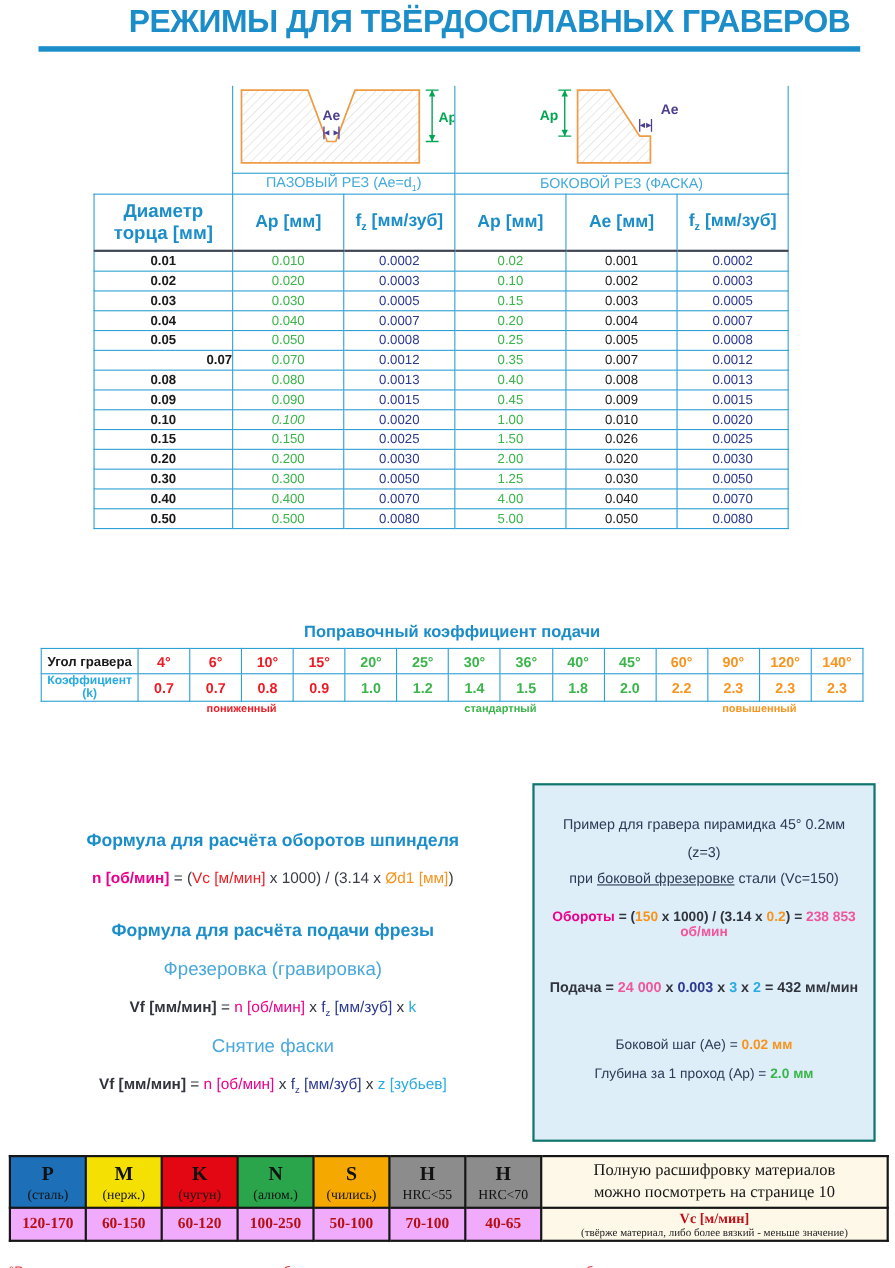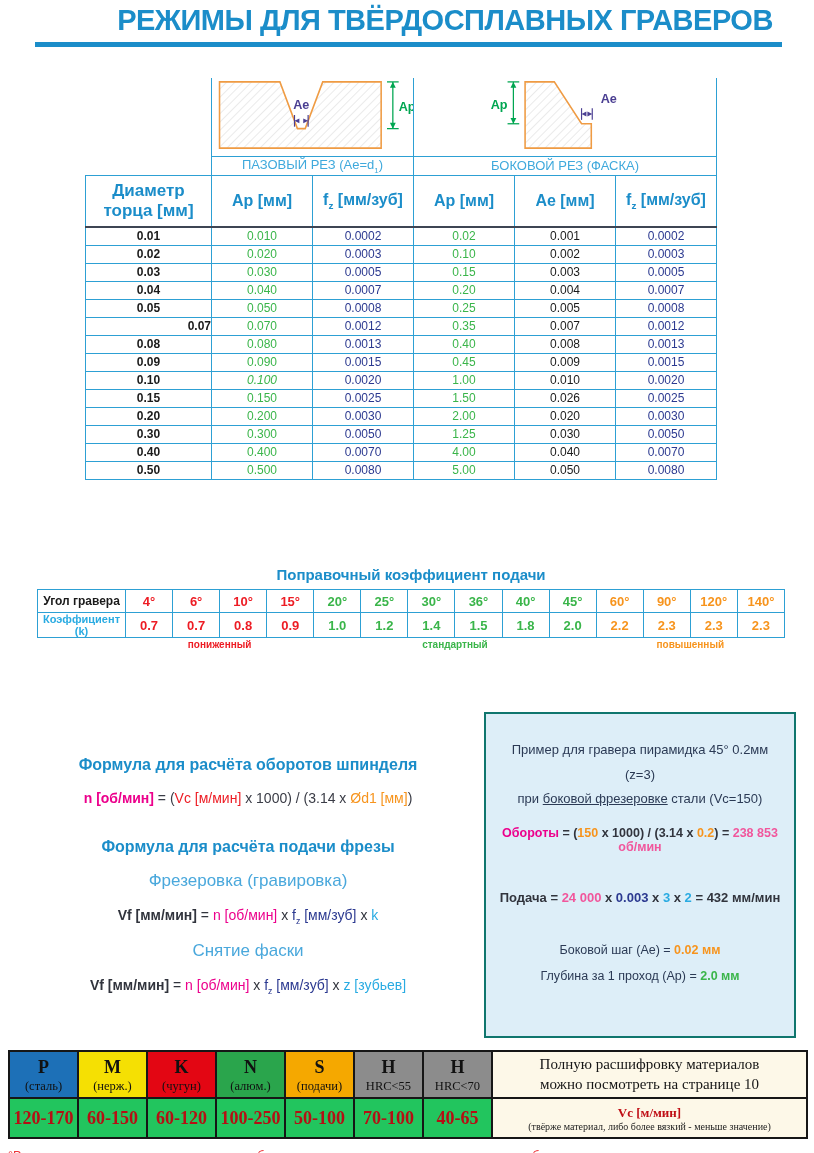--- a/index.html
+++ b/index.html
@@ -44,21 +44,21 @@
   .ex-feed{margin:36px 0 0;font-size:13px}
   .ex-line1{margin:38px 0 0;font-size:12.5px}
   .ex-line2{margin:12px 0 0;font-size:12.5px}
 
   
   .materials{position:absolute;top:1050px;left:8px;border-collapse:collapse;table-layout:fixed}
   .materials td{border:2px solid #161616;text-align:center;padding:0;font-family:"Liberation Serif",serif}
   .mat-top{height:47px}
   .mat-letter{font-size:18px;font-weight:bold;color:#111;line-height:1.2;padding-top:2px}
   .mat-sub{font-size:12.5px;color:#111}
-  .mat-val{height:40px;font-size:18px;font-weight:bold;color:#b50f14;background:#22c55e;font-family:"Liberation Sans",sans-serif}
+  .mat-val{height:30px;font-size:14px;font-weight:bold;color:#b50f14;background:#f0abfc;font-family:"Liberation Sans",sans-serif}
   .mat-info{background:#fdf8e8;color:#161616;font-size:15px;line-height:1.3;font-family:"Liberation Sans",sans-serif}
   .mat-vc{background:#fdf8e8;font-family:"Liberation Sans",sans-serif}
   .vc-label{font-size:13px;font-weight:bold;color:#c00f16}
   .vc-note{font-size:10px;color:#222}
   .footnote{position:absolute;top:1136px;left:8px;font-size:12.5px;color:#ed3237}
 </style>
 </head>
 <body>
 
 <h1 class="title">РЕЖИМЫ ДЛЯ ТВЁРДОСПЛАВНЫХ ГРАВЕРОВ</h1>
@@ -357,21 +357,21 @@
         <td class="mat-top" style="background: rgb(227, 6, 19);">
           <div class="mat-letter">K</div>
           <div class="mat-sub">(чугун)</div>
         </td>
         <td class="mat-top" style="background: rgb(42, 165, 76);">
           <div class="mat-letter">N</div>
           <div class="mat-sub">(алюм.)</div>
         </td>
         <td class="mat-top" style="background: rgb(245, 168, 0);">
           <div class="mat-letter">S</div>
-          <div class="mat-sub">(подачи)</div>
+          <div class="mat-sub">(чились)</div>
         </td>
         <td class="mat-top" style="background: rgb(140, 140, 140);">
           <div class="mat-letter">H</div>
           <div class="mat-sub">HRC&lt;55</div>
         </td>
         <td class="mat-top" style="background: rgb(140, 140, 140);">
           <div class="mat-letter">H</div>
           <div class="mat-sub">HRC&lt;70</div>
         </td>
         <td class="mat-info">

